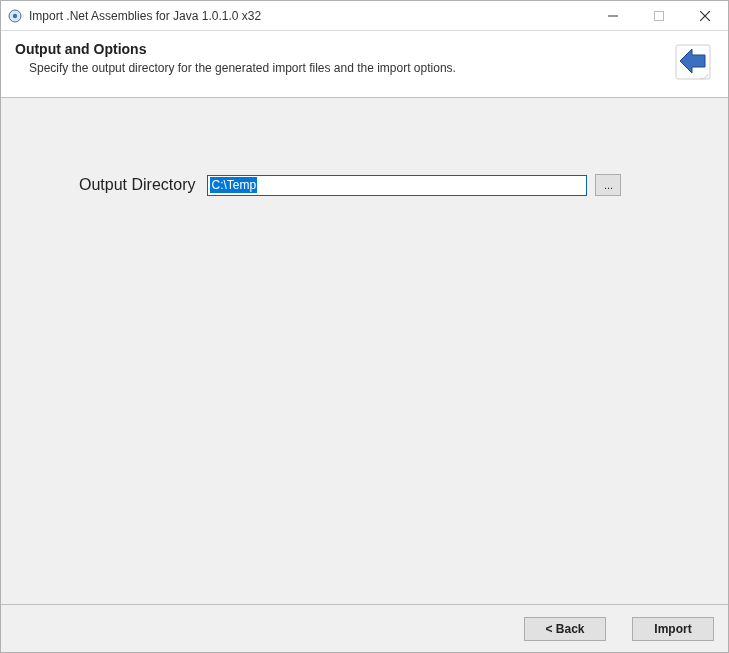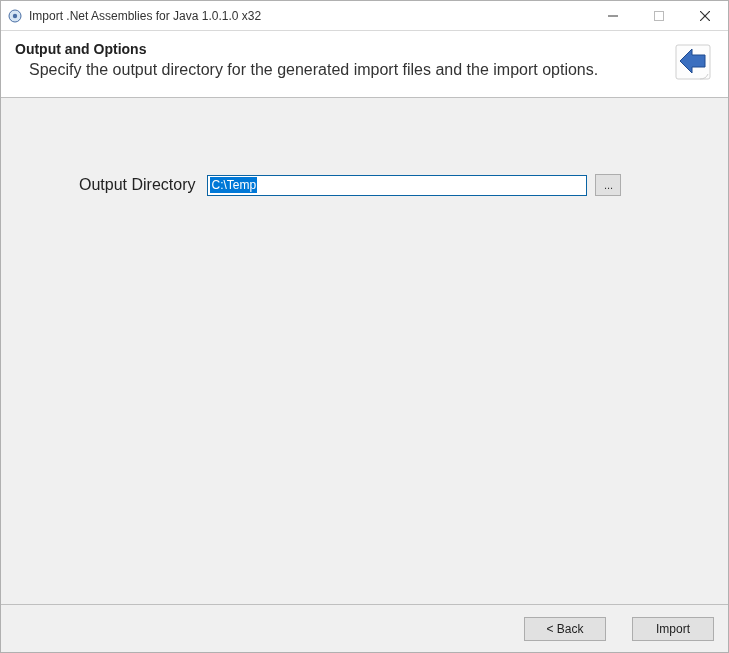--- a/index.html
+++ b/index.html
@@ -64,21 +64,21 @@
     align-items: flex-start;
   }
   .header-text { flex: 1 1 auto; }
   .header-title {
     font-weight: bold;
     font-size: 14px;
     color: #222;
     margin-bottom: 4px;
   }
   .header-desc {
-    font-size: 16px;
+    font-size: 12px;
     color: #333;
     padding-left: 14px;
   }
   .header-icon {
     width: 42px;
     height: 42px;
     margin-left: 10px;
     flex: 0 0 auto;
   }
 
@@ -153,20 +153,21 @@
   .btn {
     min-width: 82px;
     height: 24px;
     border: 1px solid #adadad;
     background: #e1e1e1;
     font-size: 12px;
     font-family: inherit;
     color: #222;
     cursor: pointer;
     padding: 0 10px;
+    font-weight: bold;
   }
   .btn:disabled {
     color: #9e9e9e;
     cursor: default;
   }
   .btn-gap { width: 14px; }
 </style>
 </head>
 <body>
 

